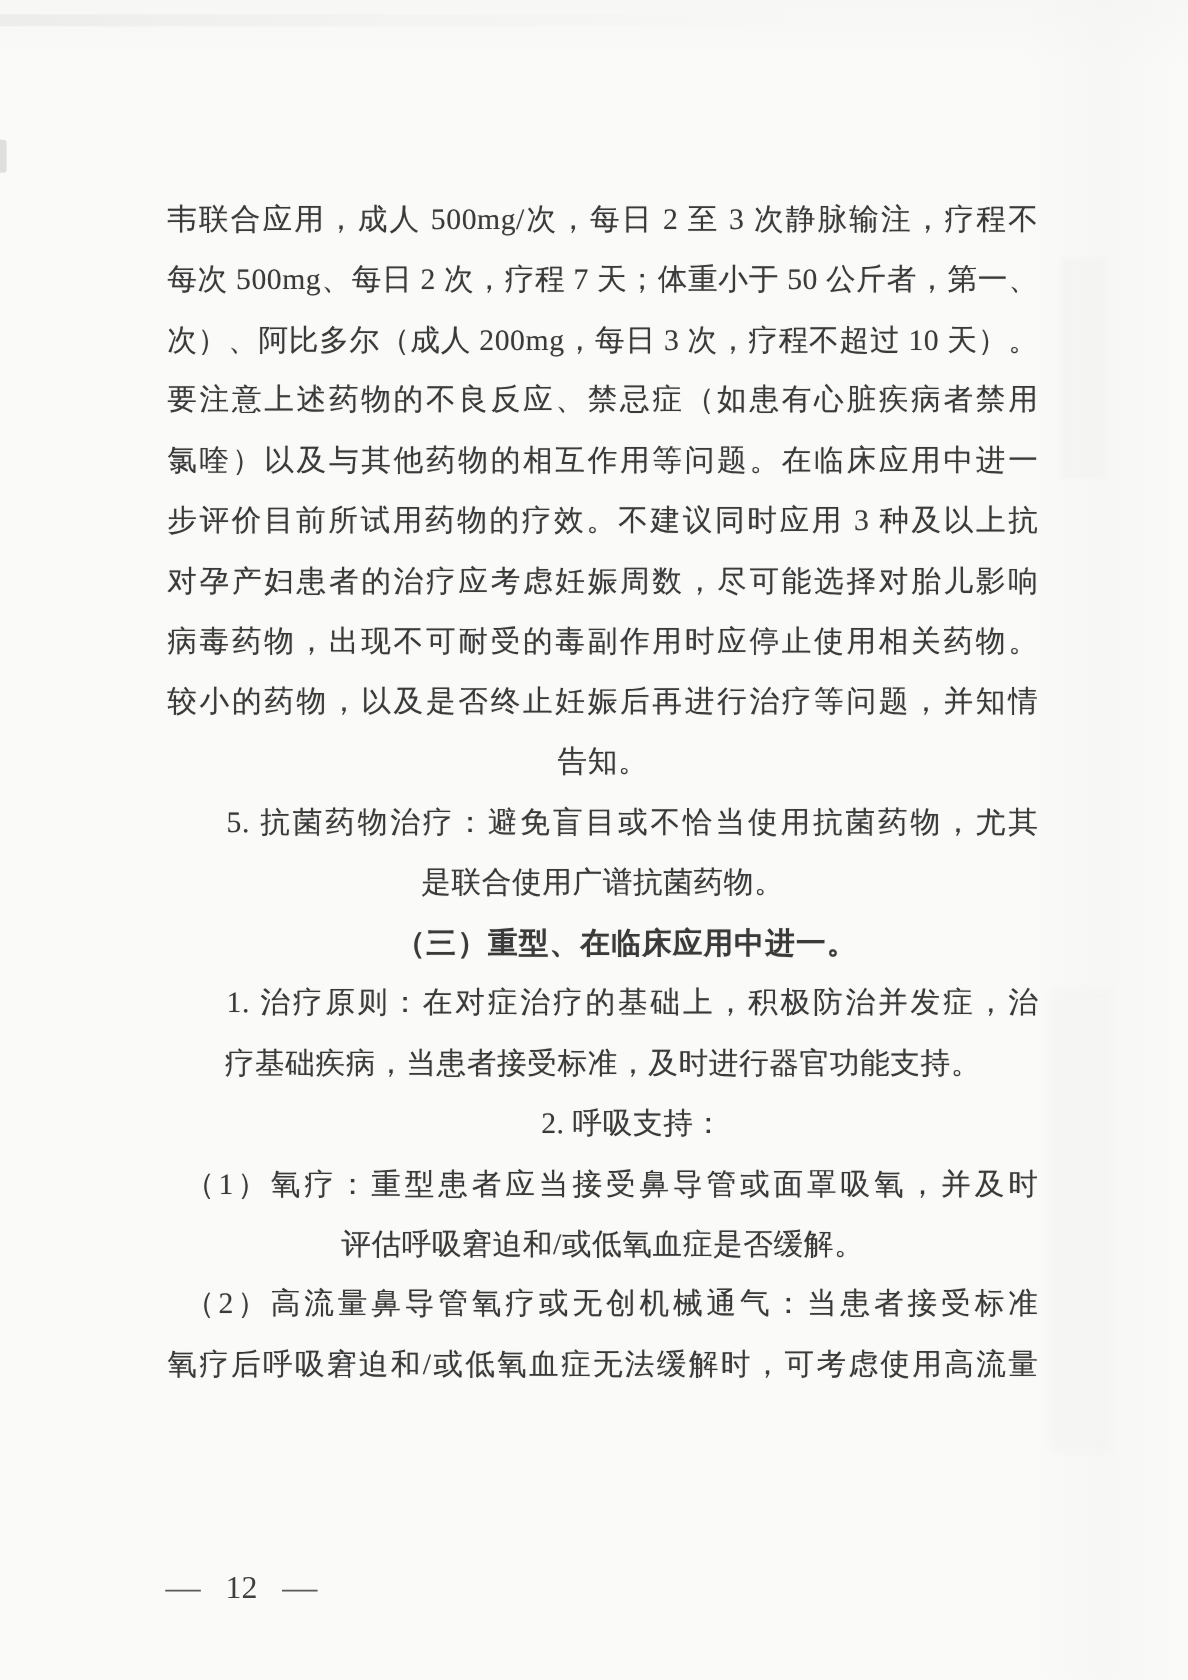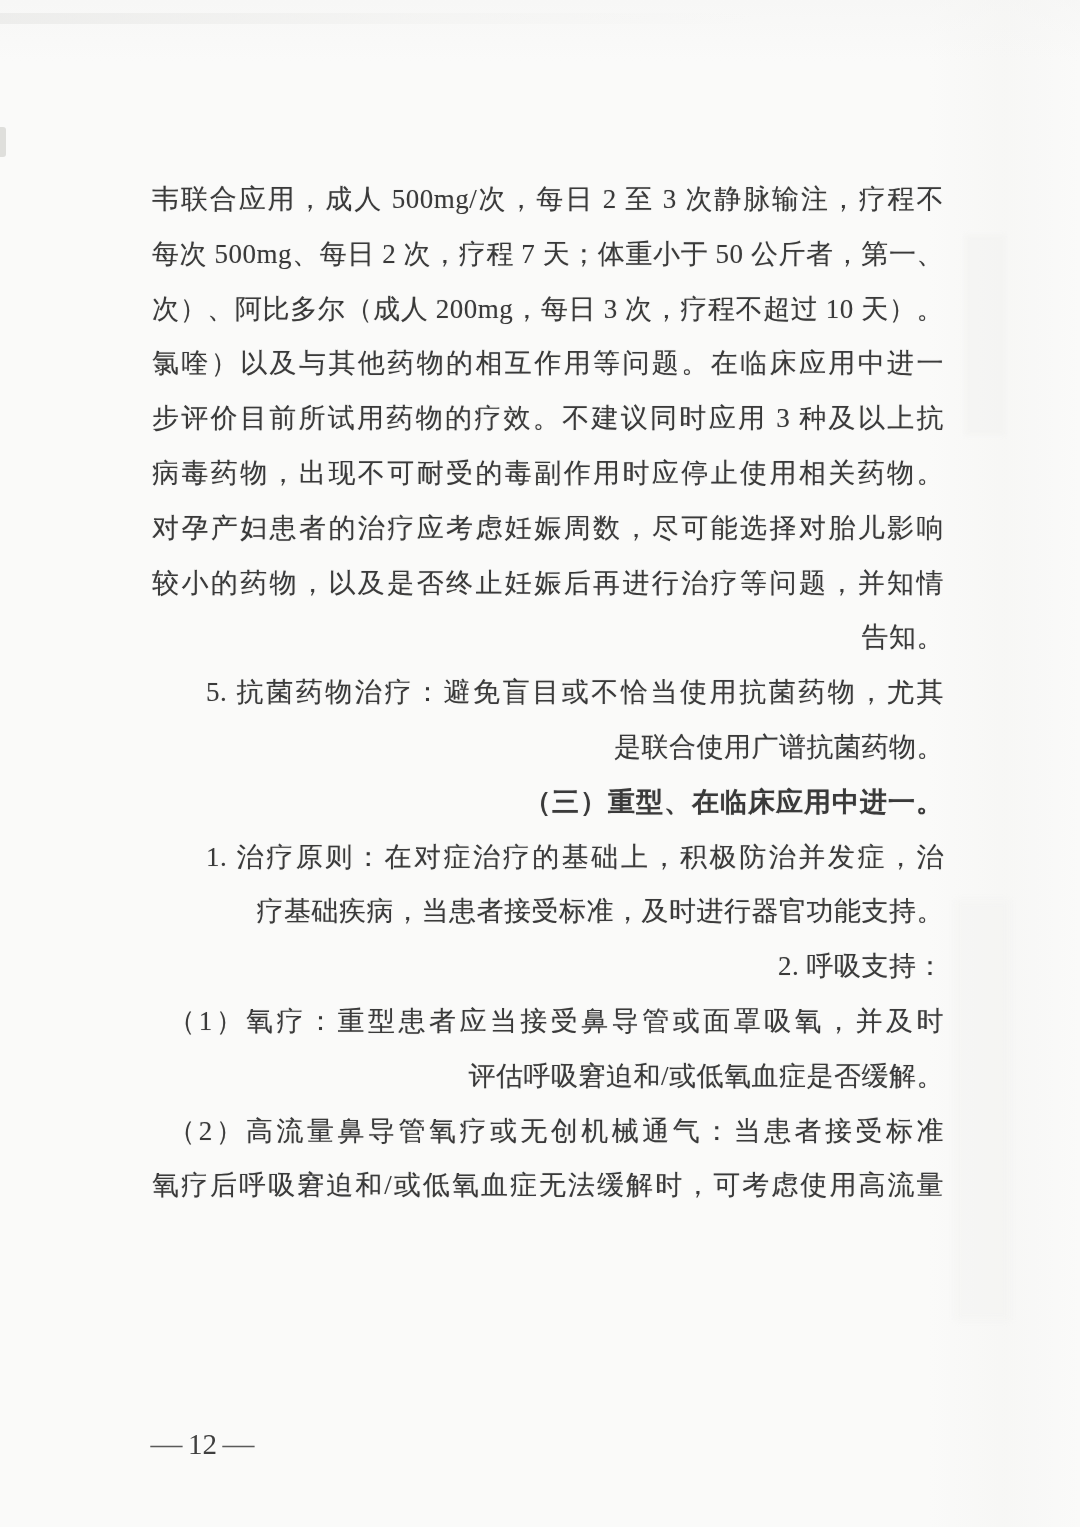--- a/index.html
+++ b/index.html
@@ -64,21 +64,21 @@
     left: 152px;
     top: 172px;
     width: 792px;
     color: #3a3a3a;
     font-size: 27px;
     text-shadow: 0 0 1px rgba(70,70,70,0.35);
   }
   .line {
     height: 54.8px;
     line-height: 54.8px;
-    text-align: right;
+    text-align: center;
     letter-spacing: 0.5px;
   }
   .line.justify {
     text-align: justify;
     text-align-last: justify;
     text-justify: distribute;
   }
   .line.bold {
     font-weight: bold;
     letter-spacing: 1px;
@@ -92,41 +92,42 @@
     color: #4a4a4a;
     letter-spacing: 0;
     display: flex;
     align-items: center;
   }
   .page-footer .dash {
     color: #5a5a5a;
     transform: scaleX(1.1);
   }
   .page-footer .pagenum {
-    margin: 0 7px;
+    margin: 0 24px;
     color: #3f3f3f;
   }
 </style>
 </head>
 <body style="background: rgb(250, 250, 249);">
 
 <div class="paper-noise"></div>
 <div class="top-streak"></div>
 <div class="left-mark"></div>
 <div class="right-patch"></div>
 <div class="right-patch-2"></div>
 
 <main id="text-block" class="text-block" style="color: rgb(58, 58, 58);">
     <div class="line justify">韦联合应用，成人 500mg/次，每日 2 至 3 次静脉输注，疗程不</div>
     <div class="line justify">每次 500mg、每日 2 次，疗程 7 天；体重小于 50 公斤者，第一、</div>
     <div class="line justify">次）、阿比多尔（成人 200mg，每日 3 次，疗程不超过 10 天）。</div>
+    <div class="line justify">要注意上述药物的不良反应、禁忌症（如患有心脏疾病者禁用</div>
     <div class="line justify">氯喹）以及与其他药物的相互作用等问题。在临床应用中进一</div>
     <div class="line justify">步评价目前所试用药物的疗效。不建议同时应用 3 种及以上抗</div>
+    <div class="line justify">对孕产妇患者的治疗应考虑妊娠周数，尽可能选择对胎儿影响</div>
     <div class="line justify">病毒药物，出现不可耐受的毒副作用时应停止使用相关药物。</div>
-    <div class="line justify">对孕产妇患者的治疗应考虑妊娠周数，尽可能选择对胎儿影响</div>
     <div class="line justify">较小的药物，以及是否终止妊娠后再进行治疗等问题，并知情</div>
     <div class="line">告知。</div>
     <div class="line justify" style="padding-left: 2em;">5. 抗菌药物治疗：避免盲目或不恰当使用抗菌药物，尤其</div>
     <div class="line">是联合使用广谱抗菌药物。</div>
     <div class="line bold" style="padding-left: 1.6em;">（三）重型、在临床应用中进一。</div>
     <div class="line justify" style="padding-left: 2em;">1. 治疗原则：在对症治疗的基础上，积极防治并发症，治</div>
     <div class="line">疗基础疾病，当患者接受标准，及时进行器官功能支持。</div>
     <div class="line" style="padding-left: 2em;">2. 呼吸支持：</div>
     <div class="line justify" style="padding-left: 0.6em;">（1）氧疗：重型患者应当接受鼻导管或面罩吸氧，并及时</div>
     <div class="line">评估呼吸窘迫和/或低氧血症是否缓解。</div>

